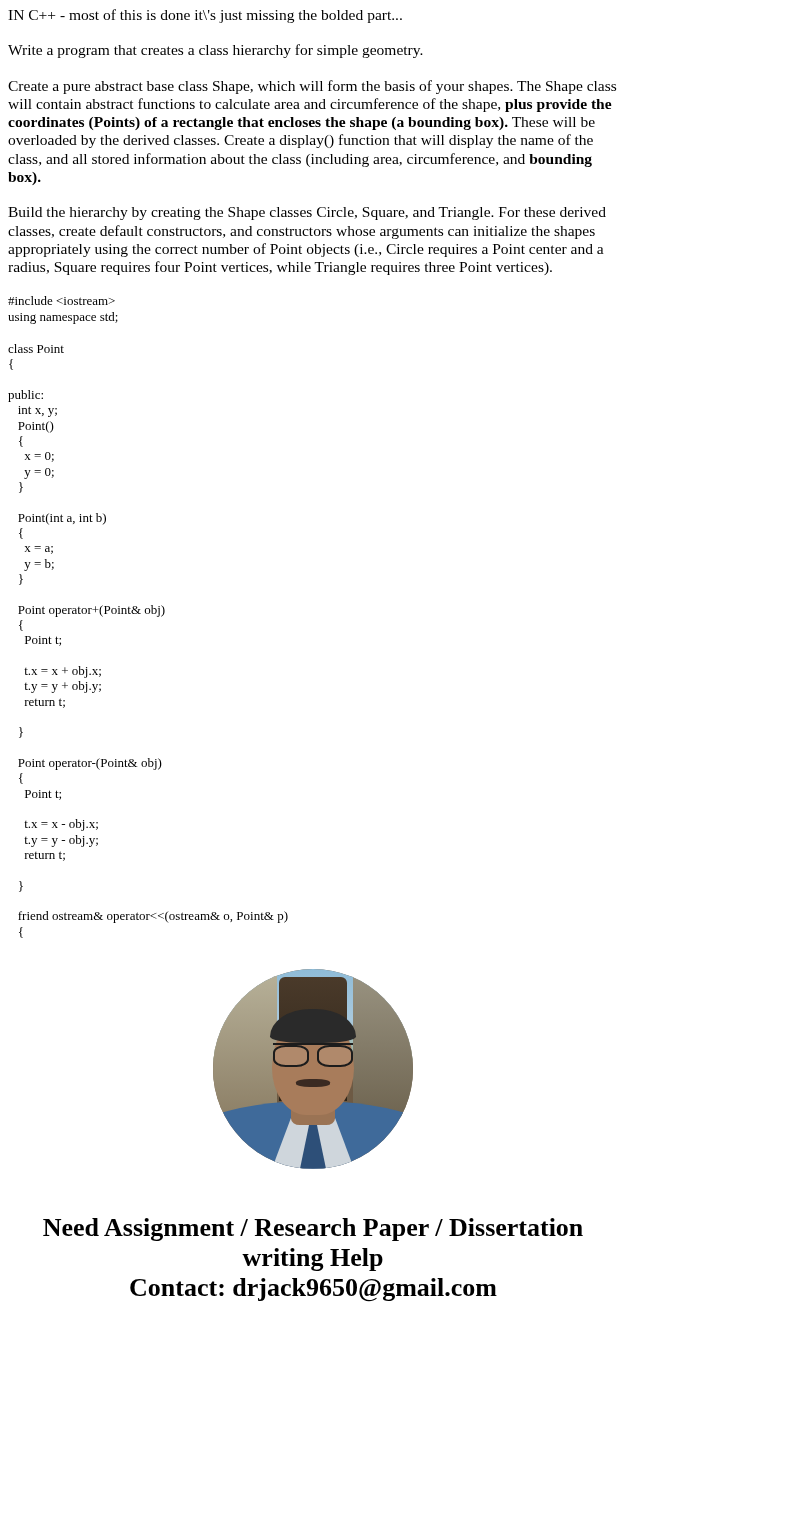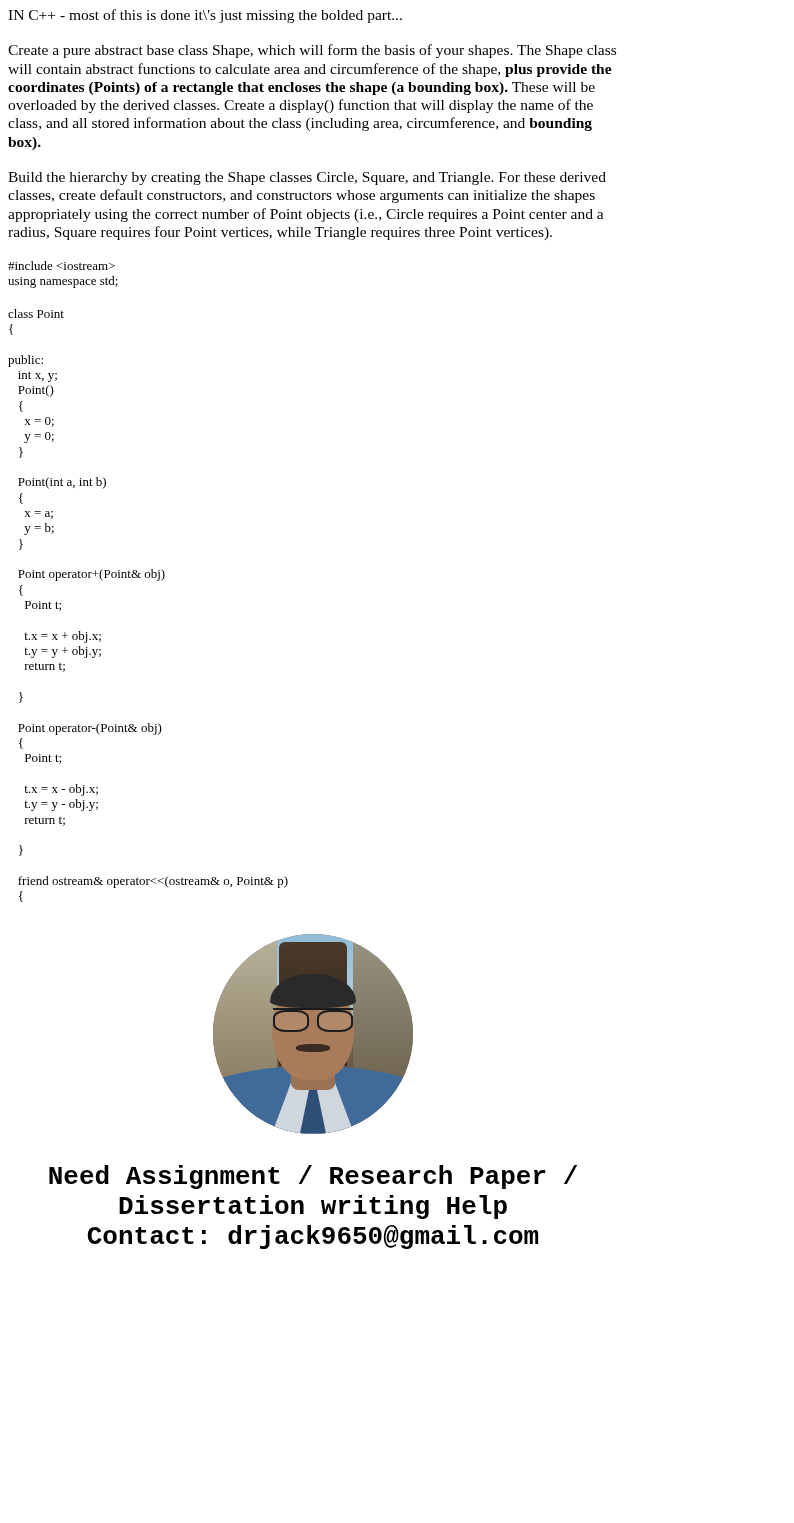--- a/index.html
+++ b/index.html
@@ -155,41 +155,44 @@
     position: absolute;
     left: 50%;
     transform: translateX(-50%);
     top: 55%;
     width: 17%;
     height: 4%;
     background: #3a2a22;
     border-radius: 40%;
   }
   .footer {
-    margin-top: 28px;
+    margin-top: 44px;
     text-align: center;
-    font-family: Liberation Mono, monospace;
+    font-family: Liberation Serif, serif;
     font-weight: bold;
     font-size: 26px;
     line-height: 1.16;
     color: #000000;
   }
   .footer .line3 {
     display: block;
   }
 </style>
 </head>
 <body>
 
 <div class="page">
 
   <p class="para">
     <span>IN C++ - most of this is done it\'s just missing the bolded part...</span>
   </p>
 
+  <p class="para">
+    <span>Write a program that creates a class hierarchy for simple geometry.</span>
+  </p>
 
 
   <p class="para">
     <span>Create a pure abstract base class Shape, which will form the basis of your shapes. The Shape class will contain abstract functions to calculate area and circumference of the shape, </span><b>plus provide the coordinates (Points) of a rectangle that encloses the shape (a bounding box).</b><span> These will be overloaded by the derived classes. Create a display() function that will display the name of the class, and all stored information about the class (including area, circumference, and </span><b>bounding box).</b>
   </p>
 
   <p class="para">
     <span>Build the hierarchy by creating the Shape classes Circle, Square, and Triangle. For these derived classes, create default constructors, and constructors whose arguments can initialize the shapes appropriately using the correct number of Point objects (i.e., Circle requires a Point center and a radius, Square requires four Point vertices, while Triangle requires three Point vertices).</span>
   </p>
 

